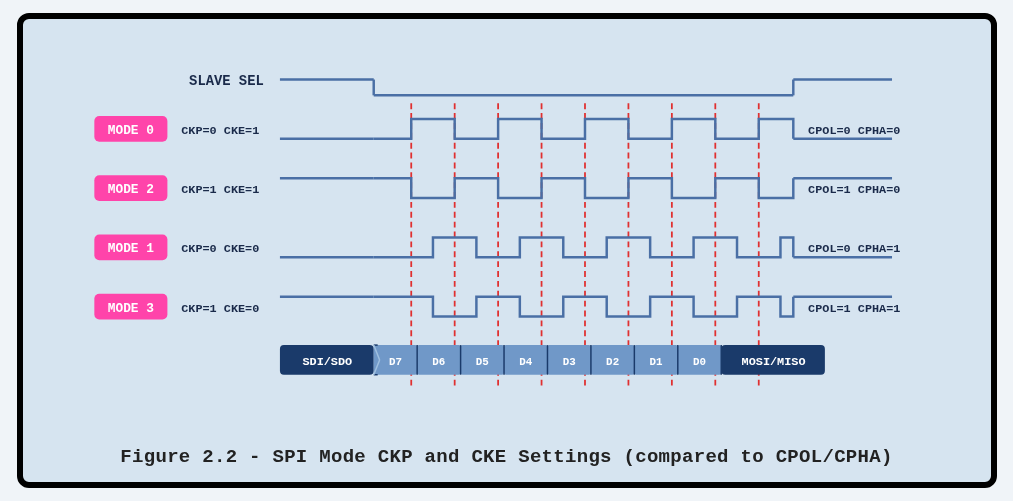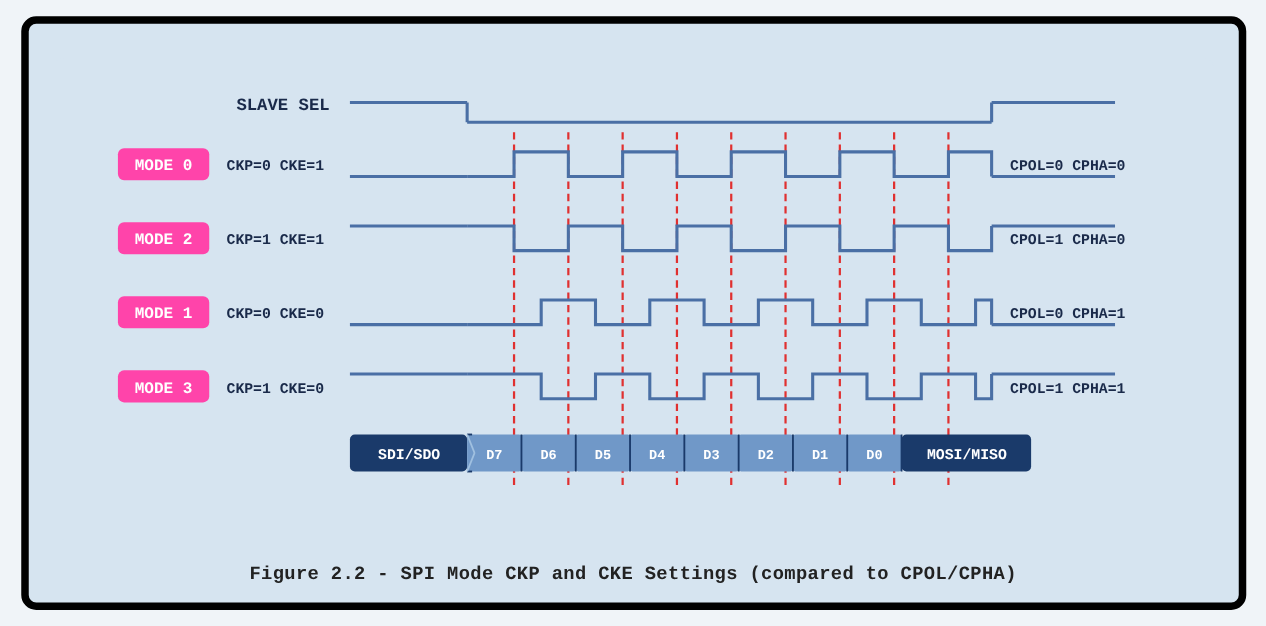--- a/index.html
+++ b/index.html
@@ -23,21 +23,21 @@
       flex-direction: column;
       align-items: center;
     }
     .diagram-area {
       width: 100%;
       flex: 1;
       position: relative;
     }
     .caption {
       margin-top: 10px;
-      font-size: 15px;
+      font-size: 19px;
       font-weight: bold;
       color: #222;
       letter-spacing: 0.3px;
     }
     svg {
       width: 100%;
       height: 100%;
     }
   </style>
 </head>

